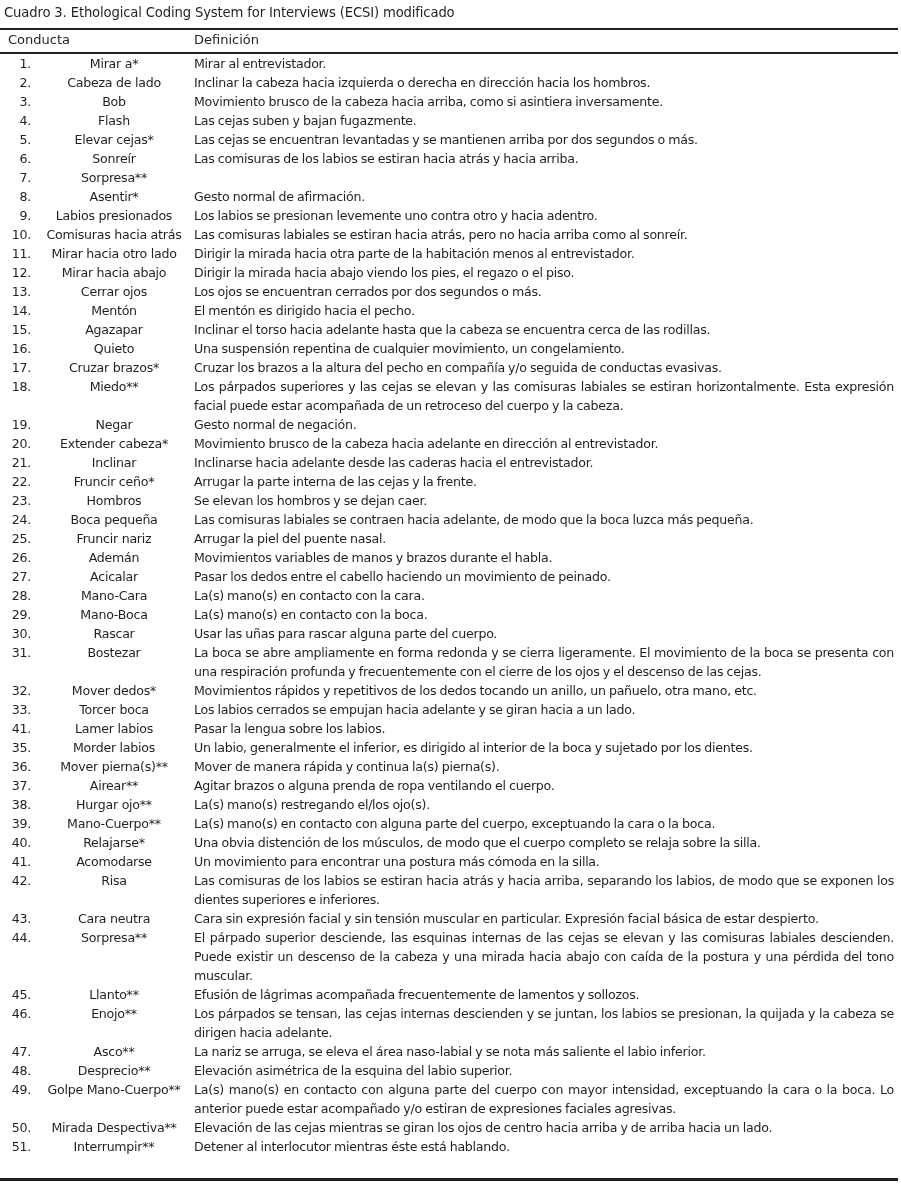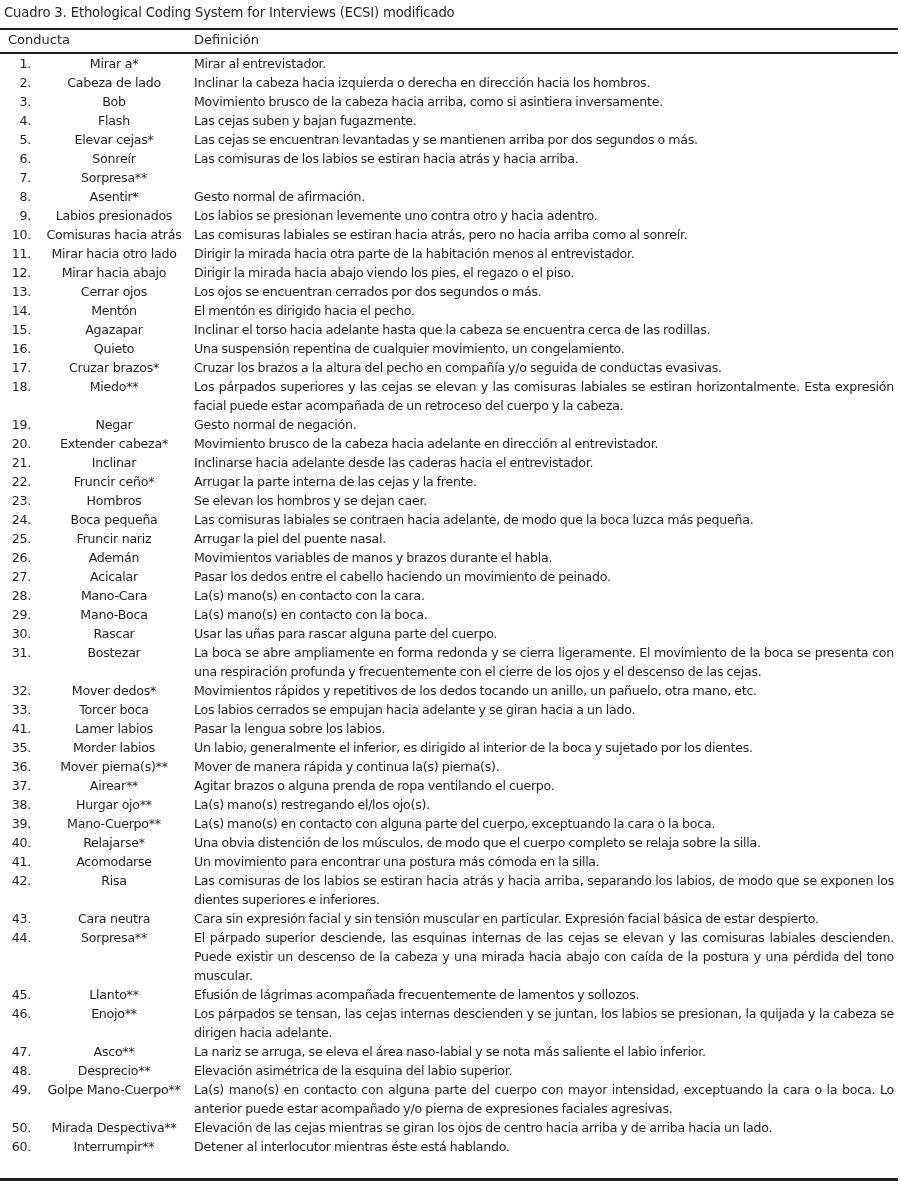--- a/index.html
+++ b/index.html
@@ -339,27 +339,27 @@
       <span class="def">La nariz se arruga, se eleva el área naso-labial y se nota más saliente el labio inferior.</span>
     </div>
     <div class="row">
       <span class="num">48.</span>
       <span class="name">Desprecio**</span>
       <span class="def">Elevación asimétrica de la esquina del labio superior.</span>
     </div>
     <div class="row">
       <span class="num">49.</span>
       <span class="name">Golpe Mano-Cuerpo**</span>
-      <span class="def">La(s) mano(s) en contacto con alguna parte del cuerpo con mayor intensidad, exceptuando la cara o la boca. Lo anterior puede estar acompañado y/o pierna de expresiones faciales agresivas.</span>
+      <span class="def">La(s) mano(s) en contacto con alguna parte del cuerpo con mayor intensidad, exceptuando la cara o la boca. Lo anterior puede estar acompañado y/o estiran de expresiones faciales agresivas.</span>
     </div>
     <div class="row">
       <span class="num">50.</span>
       <span class="name">Mirada Despectiva**</span>
       <span class="def">Elevación de las cejas mientras se giran los ojos de centro hacia arriba y de arriba hacia un lado.</span>
     </div>
     <div class="row">
-      <span class="num">60.</span>
+      <span class="num">51.</span>
       <span class="name">Interrumpir**</span>
       <span class="def">Detener al interlocutor mientras éste está hablando.</span>
     </div>
   </div>
 
 <div class="rule bottom"></div>
 
 </body></html>

